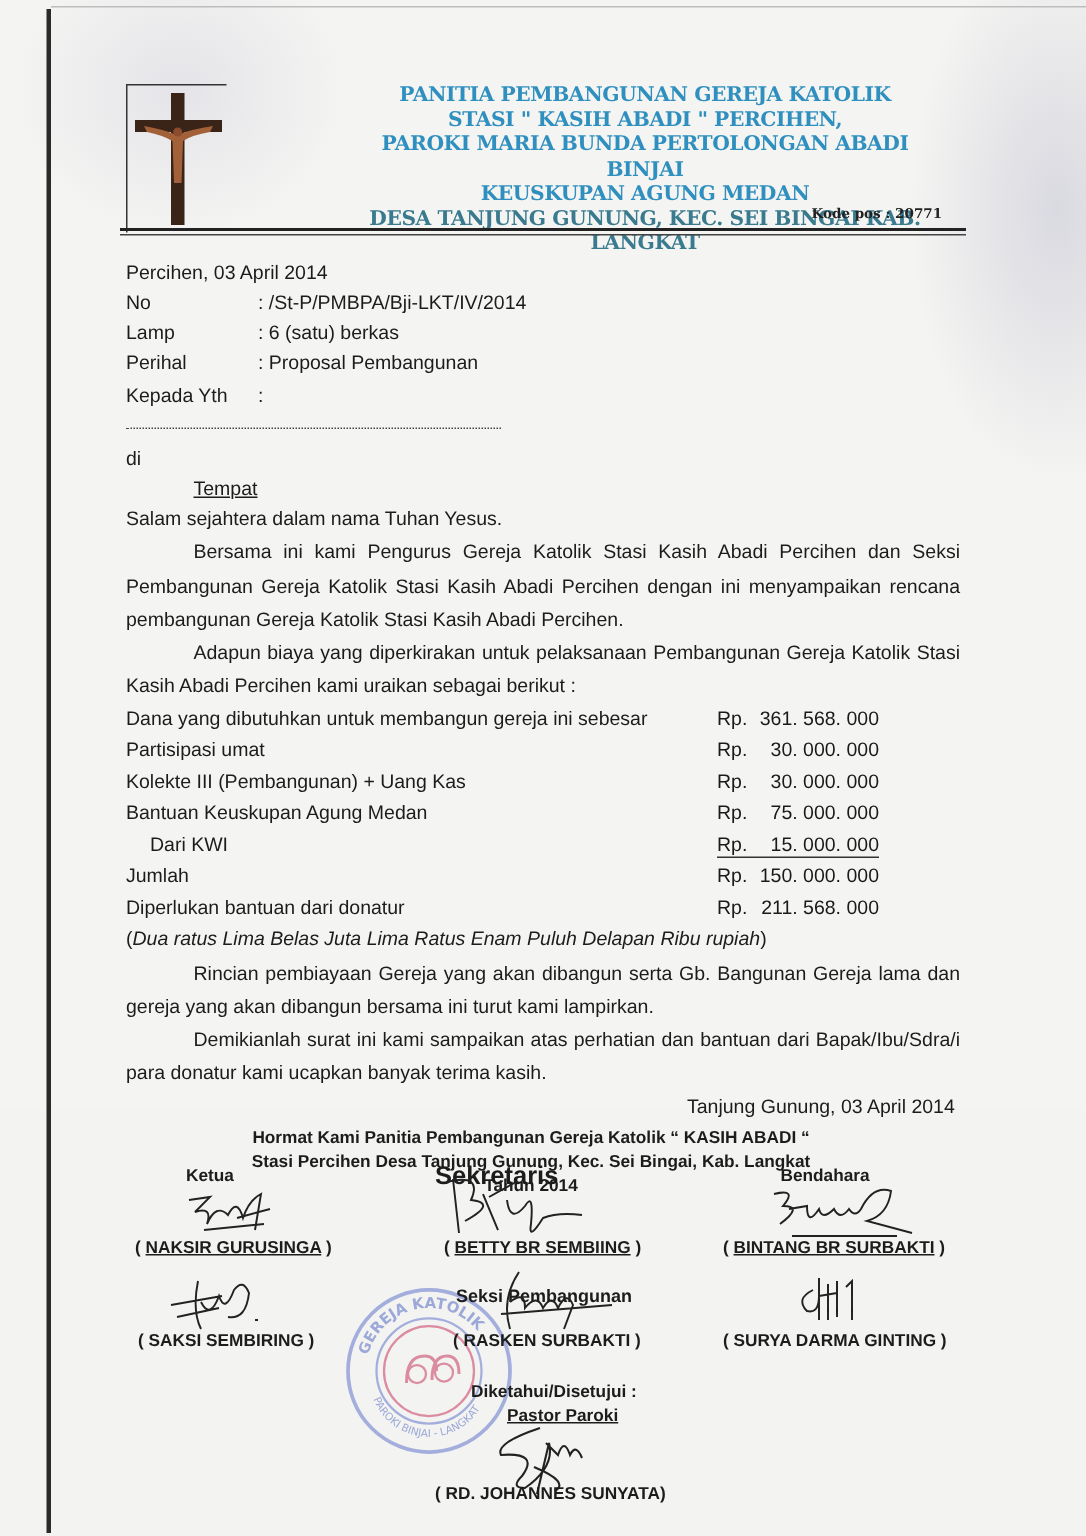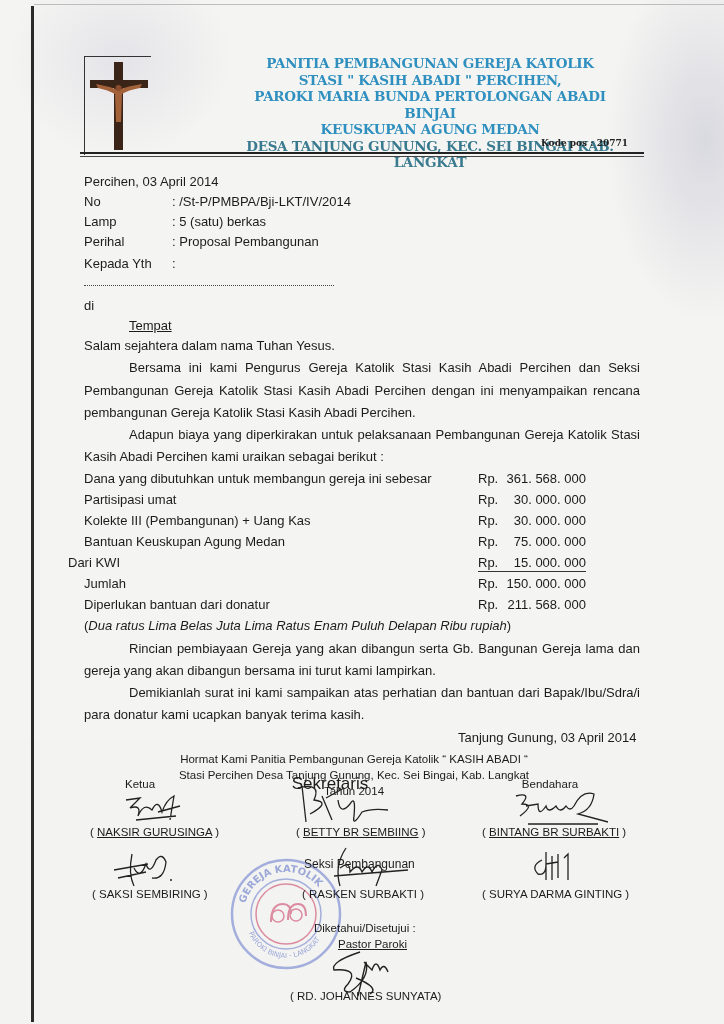--- a/index.html
+++ b/index.html
@@ -28,21 +28,21 @@
     font-family: "DejaVu Serif", serif; font-weight: bold; color: #2f8fbf; font-size: 13.5px; line-height: 16.5px; letter-spacing: -0.3px; }
   .header .l5 { color: #3a7a8f; }
   .kodepos { position: absolute; left: 541px; top: 138px; font-family: "DejaVu Serif", serif; font-weight: bold; font-size: 9px; color: #222; text-align: right; }
   .rule1 { position: absolute; left: 80px; top: 152px; width: 564px; height: 2px; background: #222; }
   .rule2 { position: absolute; left: 80px; top: 156px; width: 564px; height: 1px; background: #444; }
 
   .t { position: absolute; font-size: 13px; line-height: 16px; white-space: nowrap; color: #1c1c1c; }
   .just { white-space: normal; text-align: justify; text-align-last: justify; width: 556px; }
   .und { text-decoration: underline; }
   .it { font-style: italic; }
-  .b { font-weight: normal; }
+  .b { font-weight: bold; }
   .amt { position: absolute; font-size: 13px; line-height: 16px; white-space: nowrap; left: 478px; width: 108px; display: flex; justify-content: space-between; }
   .amt.u { border-bottom: 1px solid #333; }
   .dots { position: absolute; left: 84px; top: 284px; width: 250px; border-bottom: 1px dotted #444; height: 1px; }
 
   .center { text-align: center; }
   .sig { position: absolute; }
   .stamp { position: absolute; left: 226px; top: 852px; width: 120px; height: 120px; opacity: 0.75; }
 </style>
 </head>
 <body>
@@ -67,21 +67,21 @@
     <div class="l5">DESA TANJUNG GUNUNG, KEC. SEI BINGAI KAB. LANGKAT</div>
   </div>
   <div class="kodepos">Kode pos : 20771</div>
   <div class="rule1"></div>
   <div class="rule2"></div>
 
   <div class="t" style="left:84px;top:174px">Percihen, 03 April 2014</div>
   <div class="t" style="left:84px;top:194px">No</div>
   <div class="t" style="left:172px;top:194px">:      /St-P/PMBPA/Bji-LKT/IV/2014</div>
   <div class="t" style="left:84px;top:214px">Lamp</div>
-  <div class="t" style="left:172px;top:214px">: 5 (satu) berkas</div>
+  <div class="t" style="left:172px;top:214px">: 6 (satu) berkas</div>
   <div class="t" style="left:84px;top:234px">Perihal</div>
   <div class="t" style="left:172px;top:234px">: Proposal Pembangunan</div>
   <div class="t" style="left:84px;top:256px">Kepada Yth</div>
   <div class="t" style="left:172px;top:256px">:</div>
   <div class="dots"></div>
   <div class="t" style="left:84px;top:298px">di</div>
   <div class="t und" style="left:129px;top:318px">Tempat</div>
 
   <div class="t" style="left:84px;top:338px">Salam sejahtera dalam nama Tuhan Yesus.</div>
   <div class="t just" style="left:129px;top:360px;width:511px">Bersama ini kami Pengurus Gereja Katolik Stasi Kasih Abadi Percihen dan Seksi</div>
@@ -107,21 +107,21 @@
       <span>Rp.</span>
       <span>30. 000. 000</span>
     </div>
 
   <div class="t" style="left:84px;top:534px">Bantuan Keuskupan Agung Medan</div>
   <div class="amt" style="top:534px">
       <span>Rp.</span>
       <span>75. 000. 000</span>
     </div>
 
-  <div class="t" style="left:68px;top:555px">Dari KWI</div>
+  <div class="t" style="left:100px;top:555px">Dari KWI</div>
   <div class="amt u" style="top:555px">
       <span>Rp.</span>
       <span>15. 000. 000</span>
     </div>
 
   <div class="t" style="left:84px;top:576px">Jumlah</div>
   <div class="amt" style="top:576px">
       <span>Rp.</span>
       <span>150. 000. 000</span>
     </div>

